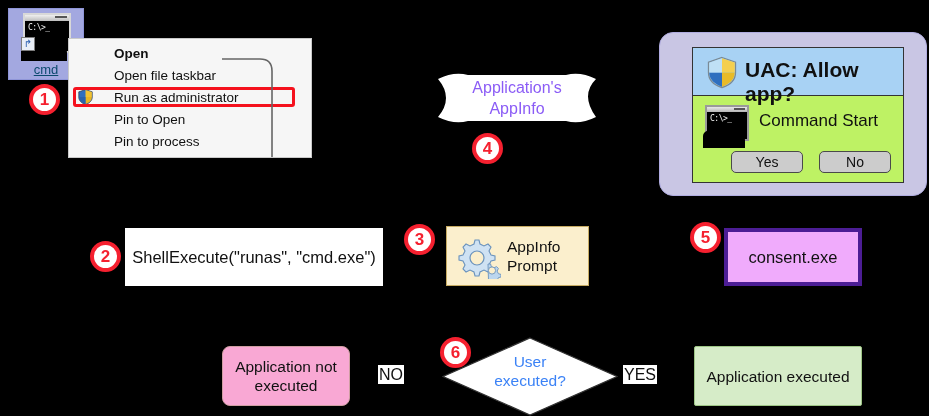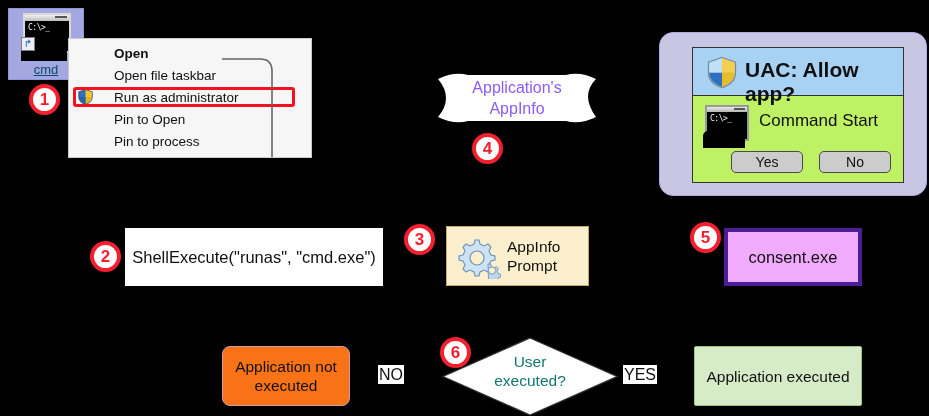--- a/index.html
+++ b/index.html
@@ -45,21 +45,21 @@
   
   .node{position:absolute;box-sizing:border-box;display:flex;align-items:center;
     justify-content:center;text-align:center;color:#111;}
   #shellexec{left:125px;top:228px;width:258px;height:58px;background:#ffffff;
     border:1px solid #ffffff;font-size:16.5px;}
   #appinfo{left:446px;top:226px;width:143px;height:60px;background:#fbefcd;
     border:1px solid #c7ab62;justify-content:flex-start;padding-left:60px;
     font-size:15.5px;line-height:19px;text-align:left;}
   #consent{left:724px;top:228px;width:138px;height:58px;background:#f0abfc;
     border:4px solid #4c1d95;font-size:16.5px;}
-  #notexec{left:222px;top:346px;width:128px;height:60px;background:#f97316;
+  #notexec{left:222px;top:346px;width:128px;height:60px;background:#f9a8d4;
     border:1px solid #cf9ea2;border-radius:8px;font-size:15.5px;line-height:19px;}
   #elevated{left:694px;top:346px;width:168px;height:60px;background:#d6ecc8;
     border:1px solid #9dc585;border-radius:2px;font-size:15.5px;line-height:19px;}
 
   
   #manifest{position:absolute;left:438px;top:71px;width:158px;height:54px;z-index:20;}
 
   
   #diamond{position:absolute;left:442px;top:337px;width:176px;height:79px;z-index:20;}
   .edge-lbl{position:absolute;background:#ffffff;color:#111;font-size:16px;
@@ -184,21 +184,21 @@
       <div>Application not</div>
       <div>executed</div>
     </div>
   </div>
 
   <div class="edge-lbl" style="left:378px;top:365px;">NO</div>
 
   <svg id="diamond" viewBox="0 0 176 79">
     <polygon points="88,1 175,39.5 88,78 1,39.5" fill="#ffffff" stroke="#333" stroke-width="1.2"></polygon>
   </svg>
-  <div style="position:absolute;left:442px;top:352px;width:176px;text-align:center;color:#0f766e;font-size:15.5px;line-height:19px;z-index:22;">
+  <div style="position:absolute;left:442px;top:352px;width:176px;text-align:center;color:#3b82f6;font-size:15.5px;line-height:19px;z-index:22;">
     <div>User</div>
     <div>executed?</div>
   </div>
 
   <div class="edge-lbl" style="left:623px;top:365px;">YES</div>
 
   <div class="node" id="elevated">
     <div>
       <div>Application executed</div>
     </div>

